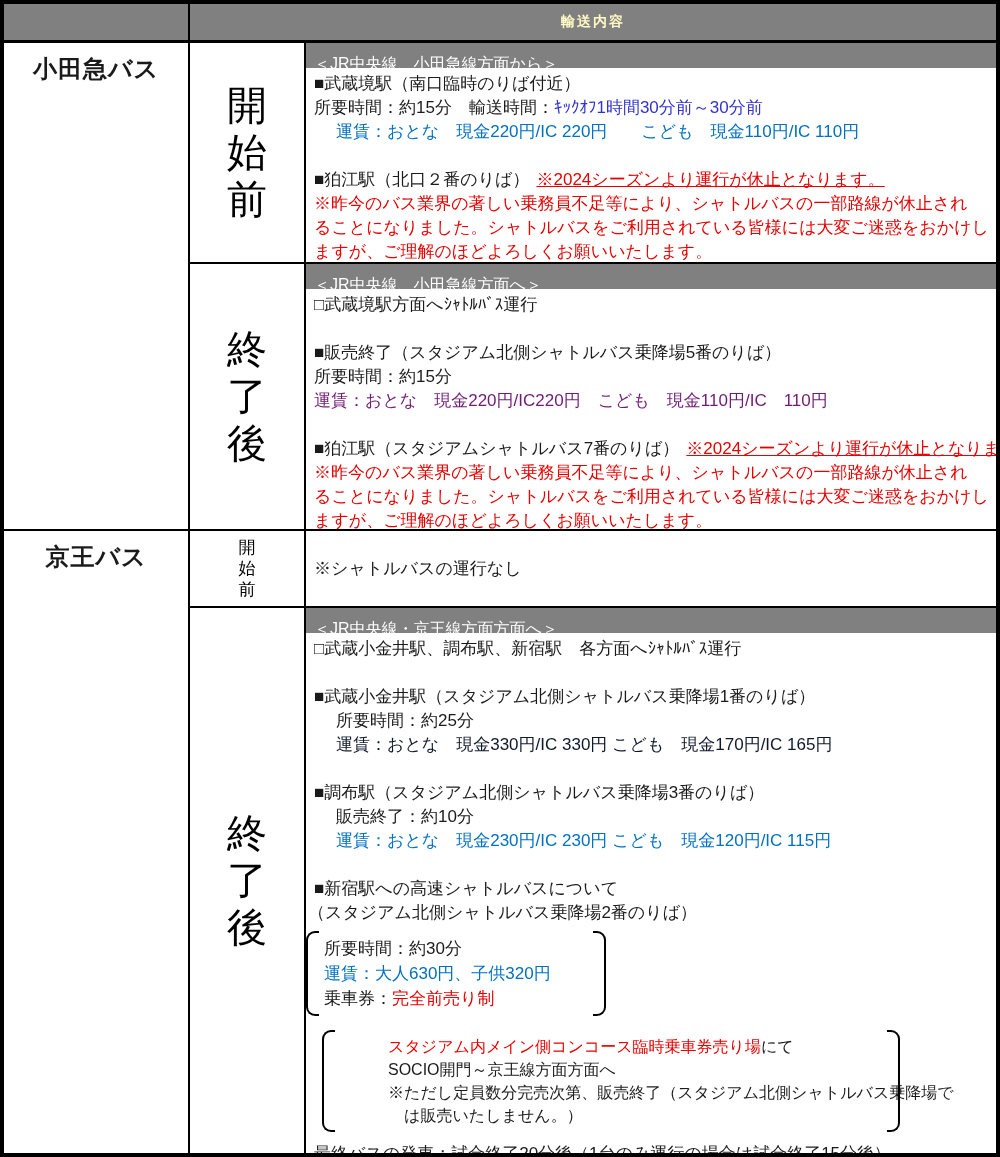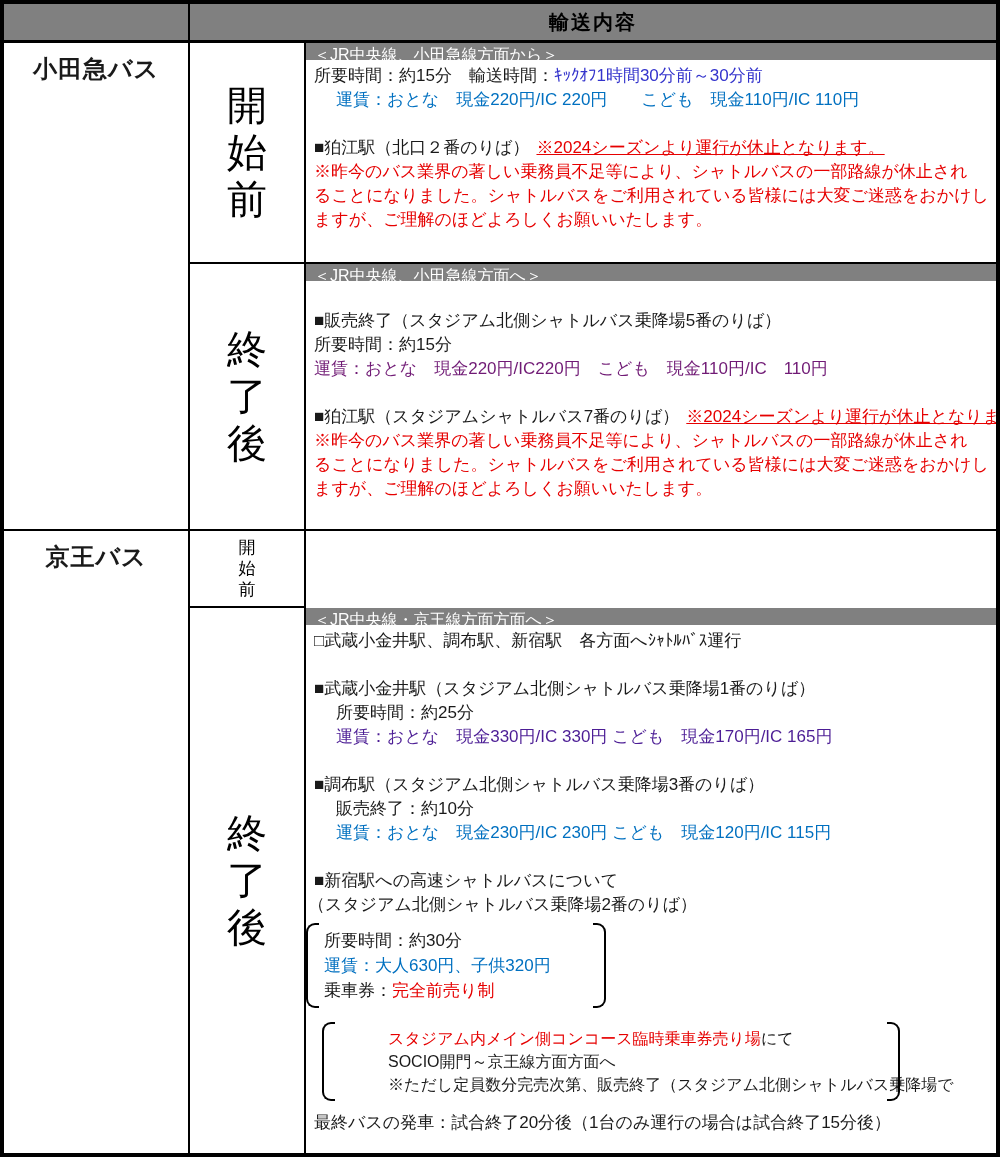--- a/index.html
+++ b/index.html
@@ -13,33 +13,33 @@
     box-sizing: border-box;
     background: #fff;
     color: #1a1a1a;
   }
   .c { border-right: 2px solid #000; border-bottom: 2px solid #000; box-sizing: border-box; overflow: hidden; }
   .no-r { border-right: none; }
   .no-b { border-bottom: none; }
   .hb { border-bottom-width: 3px; }
 
   .hdr { background: #808080; display:flex; align-items:center; justify-content:center; }
-  .hdr-title { color:#000000; font-weight:bold; font-size:20px; letter-spacing:2px; }
+  .hdr-title { color:#fef9c3; font-weight:bold; font-size:14px; letter-spacing:2px; }
 
   .company { grid-column:1; display:flex; justify-content:center; padding-top:10px; }
   .company span { font-size:24px; font-weight:bold; letter-spacing:1px; }
   .span-odakyu { grid-row: 2 / 4; }
   .span-keio  { grid-row: 4 / 6; }
 
   .labelcell { display:flex; align-items:center; justify-content:center; }
   .biglabel { font-size:40px; line-height:1.18; width:46px; word-break:break-all; text-align:center; color:#000; }
   .smalllabel { font-size:17px; line-height:1.25; width:22px; word-break:break-all; text-align:center; color:#000; }
 
   .content { padding:0; }
-  .secbar { background:#808080; color:#fff; font-size:16px; line-height:19px; padding:2px 8px; height:17px; box-sizing:border-box; margin-bottom:4px; }
+  .secbar { background:#808080; color:#fff; font-size:16px; line-height:19px; padding:11px 8px; height:25px; box-sizing:border-box; margin-bottom:4px; }
   .line { padding-left:8px; font-size:17px; line-height:24px; white-space:pre; }
   .ind { padding-left:30px; }
   .gap { height:24px; }
   .blue { color:#0070c0; }
   .dkblue { color:#3333cc; }
   .red { color:#e60000; }
   .susp { text-decoration:underline; margin-left:7px; }
 
   .centercell { display:flex; align-items:center; }
 
@@ -70,86 +70,92 @@
   </div>
 
   <div class="c labelcell" style="grid-column:2; grid-row:2;">
     <div class="biglabel">開始前</div>
   </div>
 
   <div class="c no-r content" style="grid-column:3; grid-row:2;">
     <div class="secbar" style="background-color: rgb(128, 128, 128);">
       <span>＜JR中央線、小田急線方面から＞</span>
     </div>
+    <div class="line"><span>■武蔵境駅（南口臨時のりば付近）</span></div>
     <div class="line"><span>所要時間：約15分　輸送時間：</span><span class="dkblue" style="color: rgb(51, 51, 204);">ｷｯｸｵﾌ1時間30分前～30分前</span></div>
     <div class="line ind blue" style="color: rgb(0, 112, 192);"><span>運賃：おとな　現金220円/IC 220円　　こども　現金110円/IC 110円</span></div>
     <div class="gap"></div>
     <div class="line"><span>■狛江駅（北口２番のりば）</span><span class="red susp" style="color: rgb(230, 0, 0);">※2024シーズンより運行が休止となります。</span></div>
     <div class="line red" style="color: rgb(230, 0, 0);">※昨今のバス業界の著しい乗務員不足等により、シャトルバスの一部路線が休止され</div>
     <div class="line red" style="color: rgb(230, 0, 0);">ることになりました。シャトルバスをご利用されている皆様には大変ご迷惑をおかけし</div>
     <div class="line red" style="color: rgb(230, 0, 0);">ますが、ご理解のほどよろしくお願いいたします。</div>
   </div>
 
   <div class="c labelcell" style="grid-column:2; grid-row:3;">
     <div class="biglabel">終了後</div>
   </div>
 
   <div class="c no-r content" style="grid-column:3; grid-row:3;">
     <div class="secbar" style="background-color: rgb(128, 128, 128);">
       <span>＜JR中央線、小田急線方面へ＞</span>
     </div>
+    <div class="line">□武蔵境駅方面へｼｬﾄﾙﾊﾞｽ運行</div>
     <div class="gap"></div>
     <div class="line">■販売終了（スタジアム北側シャトルバス乗降場5番のりば）</div>
     <div class="line">所要時間：約15分</div>
     <div class="line blue" style="color: #701a75;">運賃：おとな　現金220円/IC220円　こども　現金110円/IC　110円</div>
     <div class="gap"></div>
     <div class="line"><span>■狛江駅（スタジアムシャトルバス7番のりば）</span><span class="red susp" style="color: rgb(230, 0, 0);">※2024シーズンより運行が休止となります</span></div>
     <div class="line red" style="color: rgb(230, 0, 0);">※昨今のバス業界の著しい乗務員不足等により、シャトルバスの一部路線が休止され</div>
     <div class="line red" style="color: rgb(230, 0, 0);">ることになりました。シャトルバスをご利用されている皆様には大変ご迷惑をおかけし</div>
     <div class="line red" style="color: rgb(230, 0, 0);">ますが、ご理解のほどよろしくお願いいたします。</div>
   </div>
 
   <div class="c no-b company span-keio">
     <span>京王バス</span>
   </div>
 
   <div class="c labelcell" style="grid-column:2; grid-row:4;">
     <div class="smalllabel">開始前</div>
   </div>
 
+  <div class="c no-r content centercell" style="grid-column:3; grid-row:4;">
+    <div class="line">※シャトルバスの運行なし</div>
+  </div>
 
   <div class="c no-b labelcell" style="grid-column:2; grid-row:5;">
     <div class="biglabel">終了後</div>
   </div>
 
   <div class="c no-r no-b content" style="grid-column:3; grid-row:5;">
     <div class="secbar" style="background-color: rgb(128, 128, 128);">
       <span>＜JR中央線・京王線方面方面へ＞</span>
     </div>
     <div class="line">□武蔵小金井駅、調布駅、新宿駅　各方面へｼｬﾄﾙﾊﾞｽ運行</div>
     <div class="gap"></div>
     <div class="line">■武蔵小金井駅（スタジアム北側シャトルバス乗降場1番のりば）</div>
     <div class="line ind">所要時間：約25分</div>
-    <div class="line ind blue" style="color: #4c1d95;">運賃：おとな　現金330円/IC 330円 こども　現金170円/IC 165円</div>
+    <div class="line ind blue" style="color: #0f172a;">運賃：おとな　現金330円/IC 330円 こども　現金170円/IC 165円</div>
     <div class="gap"></div>
     <div class="line">■調布駅（スタジアム北側シャトルバス乗降場3番のりば）</div>
     <div class="line ind">販売終了：約10分</div>
     <div class="line ind blue" style="color: rgb(0, 112, 192);">運賃：おとな　現金230円/IC 230円 こども　現金120円/IC 115円</div>
     <div class="gap"></div>
     <div class="line">■新宿駅への高速シャトルバスについて</div>
     <div class="line" style="padding-left:2px;">（スタジアム北側シャトルバス乗降場2番のりば）</div>
 
     <div class="bracket bracket1">
       <div class="line ind">所要時間：約30分</div>
       <div class="line blue" style="color: rgb(0, 112, 192);">運賃：大人630円、子供320円</div>
       <div class="line ticket-line"><span>乗車券：</span><span class="red" style="color: rgb(230, 0, 0);">完全前売り制</span></div>
     </div>
 
     <div class="bracket bracket2">
       <div class="line"><span class="red" style="color: rgb(230, 0, 0);">スタジアム内メイン側コンコース臨時乗車券売り場</span><span>にて</span></div>
       <div class="line">SOCIO開門～京王線方面方面へ</div>
       <div class="line">※ただし定員数分完売次第、販売終了（スタジアム北側シャトルバス乗降場で</div>
+      <div class="line">　は販売いたしません。）</div>
     </div>
 
     <div class="line lastbus">最終バスの発車：試合終了20分後（1台のみ運行の場合は試合終了15分後）</div>
   </div>
 
 </div>
 
 </body></html>

